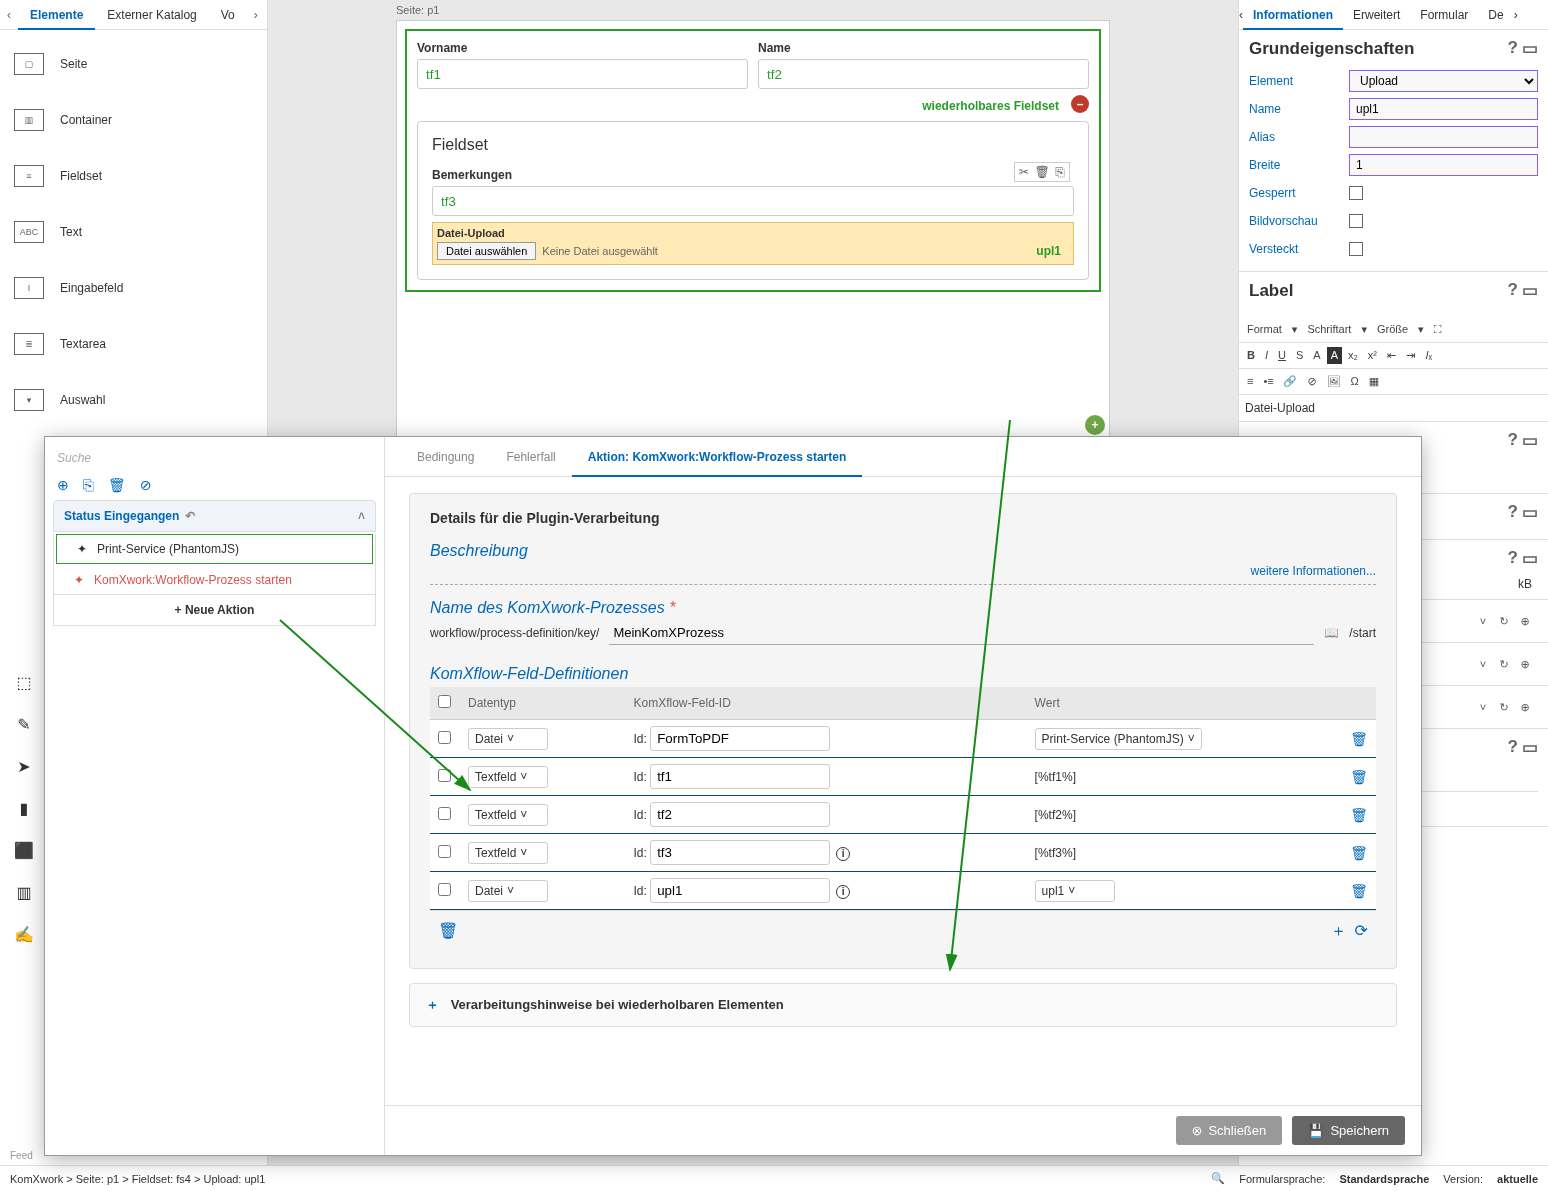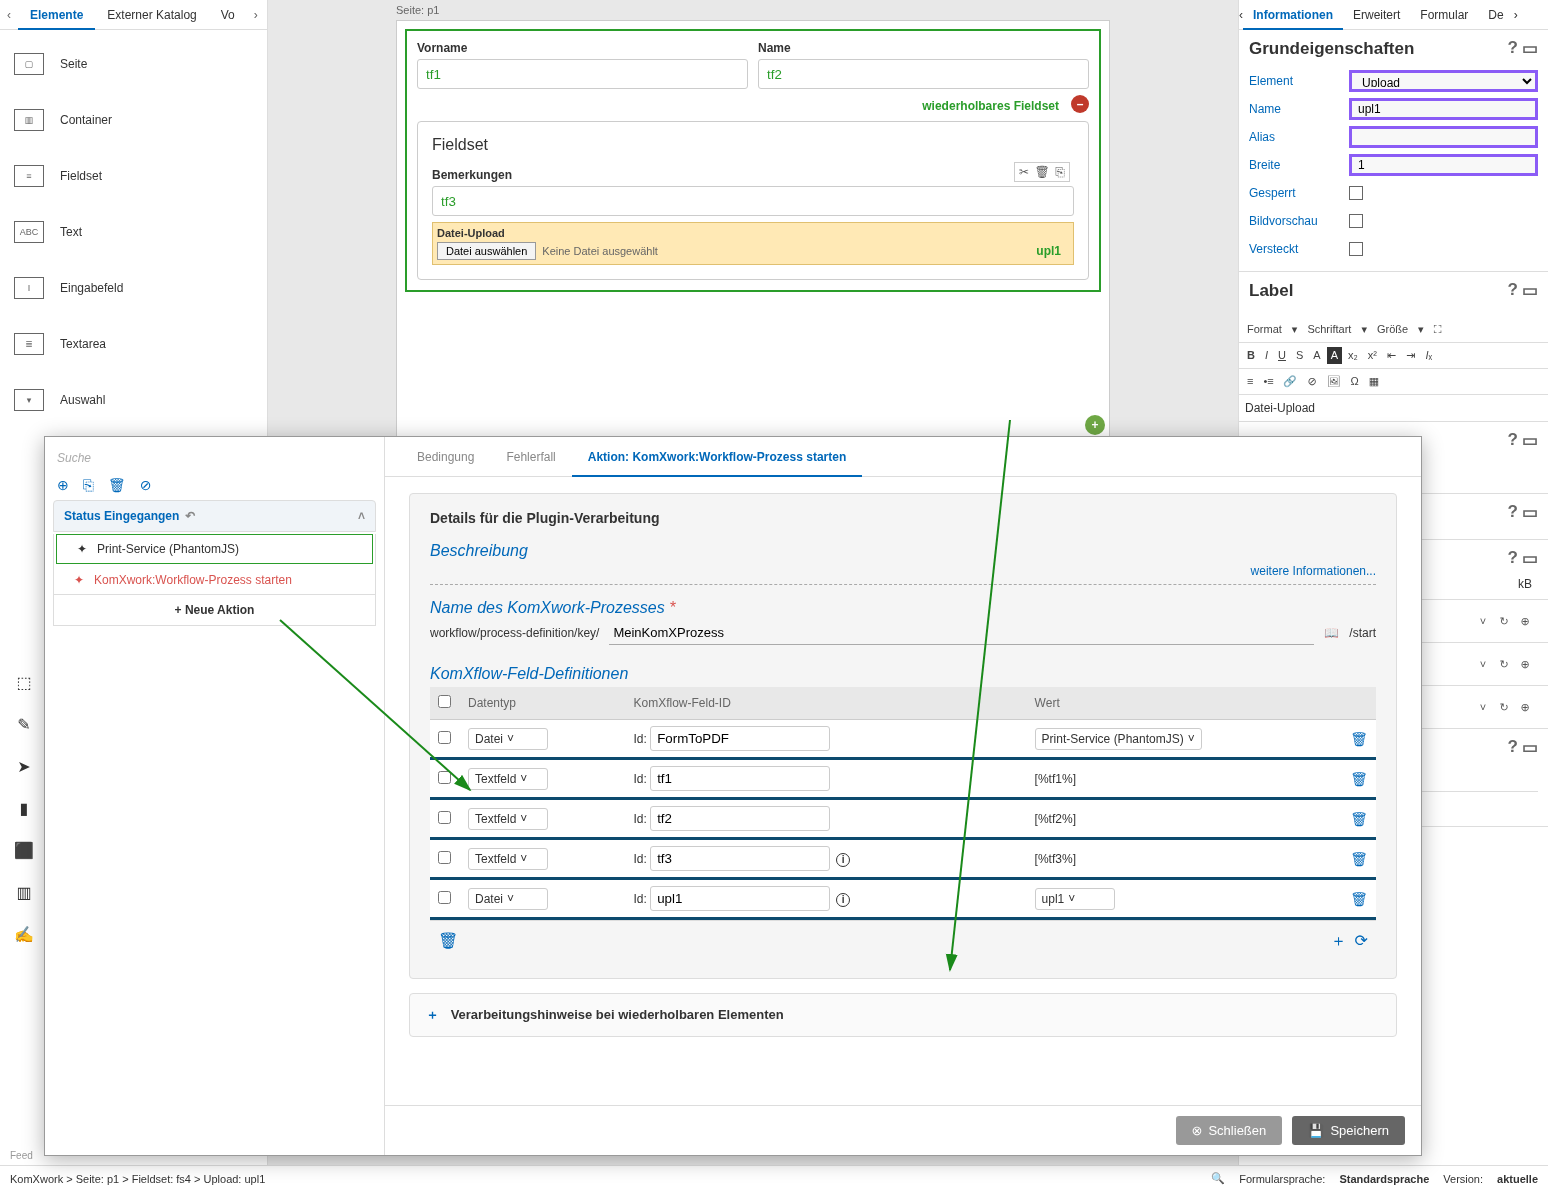--- a/index.html
+++ b/index.html
@@ -41,21 +41,21 @@
 
 .right-panel { position: absolute; right: 0; top: 0; width: 310px; height: 100%; background: #fff; border-left: 1px solid #ddd; }
 .right-tabs { display: flex; height: 30px; border-bottom: 1px solid #ddd; align-items: center; }
 .right-tabs .tab { padding: 0 10px; height: 30px; line-height: 30px; cursor: pointer; font-size: 12px; }
 .right-tabs .tab.active { color: #0068b9; border-bottom: 2px solid #0068b9; font-weight: bold; }
 .props-section { padding: 8px 10px; border-bottom: 1px solid #ddd; }
 .props-heading { font-weight: bold; font-size: 17px; margin-bottom: 8px; display: flex; align-items: center; }
 .props-heading .icons { margin-left: auto; display: flex; gap: 4px; color: #666; }
 .prop-row { display: flex; align-items: center; height: 28px; }
 .prop-label { width: 100px; color: #0068b9; font-size: 12px; }
-.prop-input { flex: 1; height: 22px; border: 3px solid #8b5cf6; background: #f8f8f8; padding: 2px 6px; font-size: 12px; }
+.prop-input { flex: 1; height: 22px; border: 1px solid #8b5cf6; background: #f8f8f8; padding: 2px 6px; font-size: 12px; }
 .prop-check { width: 14px; height: 14px; border: 1px solid #666; }
 .editor-toolbar { display: flex; flex-wrap: wrap; gap: 2px; padding: 4px; border-bottom: 1px solid #ddd; }
 .editor-toolbar span { padding: 2px 4px; cursor: pointer; font-size: 11px; color: #444; }
 .editor-content { padding: 6px; font-size: 12px; min-height: 24px; }
 .mini-toolbar { display: flex; gap: 3px; padding: 4px; }
 .mini-toolbar span { min-width: 18px; height: 18px; display: inline-flex; align-items: center; justify-content: center; font-size: 11px; color: #555; cursor: pointer; }
 
 
 .dialog { position: absolute; left: 44px; top: 436px; width: 1378px; height: 720px; background: #fff; border: 1px solid #999; box-shadow: 0 4px 20px rgba(0,0,0,0.3); z-index: 100; display: flex; flex-direction: column; }
 .dialog-header { height: 36px; display: flex; align-items: center; padding: 0 14px; border-bottom: 1px solid #eee; }
@@ -82,21 +82,21 @@
 .panel-title { font-weight: bold; font-size: 14px; margin-bottom: 16px; }
 .field-label { color: #0068b9; font-size: 16px; margin-bottom: 4px; font-style: italic; }
 .field-label .req { color: #d9534f; }
 .desc-row { border-bottom: 1px dashed #aaa; padding-bottom: 6px; margin-bottom: 14px; display: flex; }
 .desc-link { margin-left: auto; color: #0068b9; cursor: pointer; }
 .process-row { display: flex; align-items: center; gap: 10px; margin-bottom: 20px; }
 .process-input { flex: 1; border: none; border-bottom: 1px solid #aaa; background: transparent; padding: 4px; font-size: 13px; }
 
 .table { width: 100%; border-collapse: collapse; }
 .table th { text-align: left; padding: 8px; background: #e8e8e8; font-weight: normal; color: #666; font-size: 12px; border-bottom: 1px solid #ccc; }
-.table td { padding: 6px 8px; border-bottom: 3px solid #0c4a6e; background: #fff; }
+.table td { padding: 6px 8px; border-bottom: 1px solid #0c4a6e; background: #fff; }
 .table input[type=checkbox] { margin: 0; }
 .type-select { border: 1px solid #ccc; padding: 3px 6px; display: inline-flex; align-items: center; gap: 4px; background: #fff; min-width: 80px; border-radius: 3px; }
 .id-input { border: 1px solid #ccc; padding: 4px 6px; width: 180px; border-radius: 3px; }
 .del-icon { color: #0068b9; cursor: pointer; font-size: 14px; }
 .info-icon { display: inline-flex; width: 14px; height: 14px; border: 1px solid #333; border-radius: 50%; align-items: center; justify-content: center; font-size: 10px; font-weight: bold; margin-left: 6px; }
 .table-footer { display: flex; padding: 10px 8px; border-top: 1px solid #ddd; }
 .table-footer .left { color: #0068b9; font-size: 16px; cursor: pointer; }
 .table-footer .right { margin-left: auto; display: flex; gap: 8px; color: #0068b9; font-size: 16px; }
 .hints-row { border: 1px solid #ddd; border-radius: 4px; padding: 12px 16px; margin-top: 14px; background: #fafafa; font-weight: bold; font-size: 13px; }
 .hints-row .plus { color: #0068b9; margin-right: 8px; }

